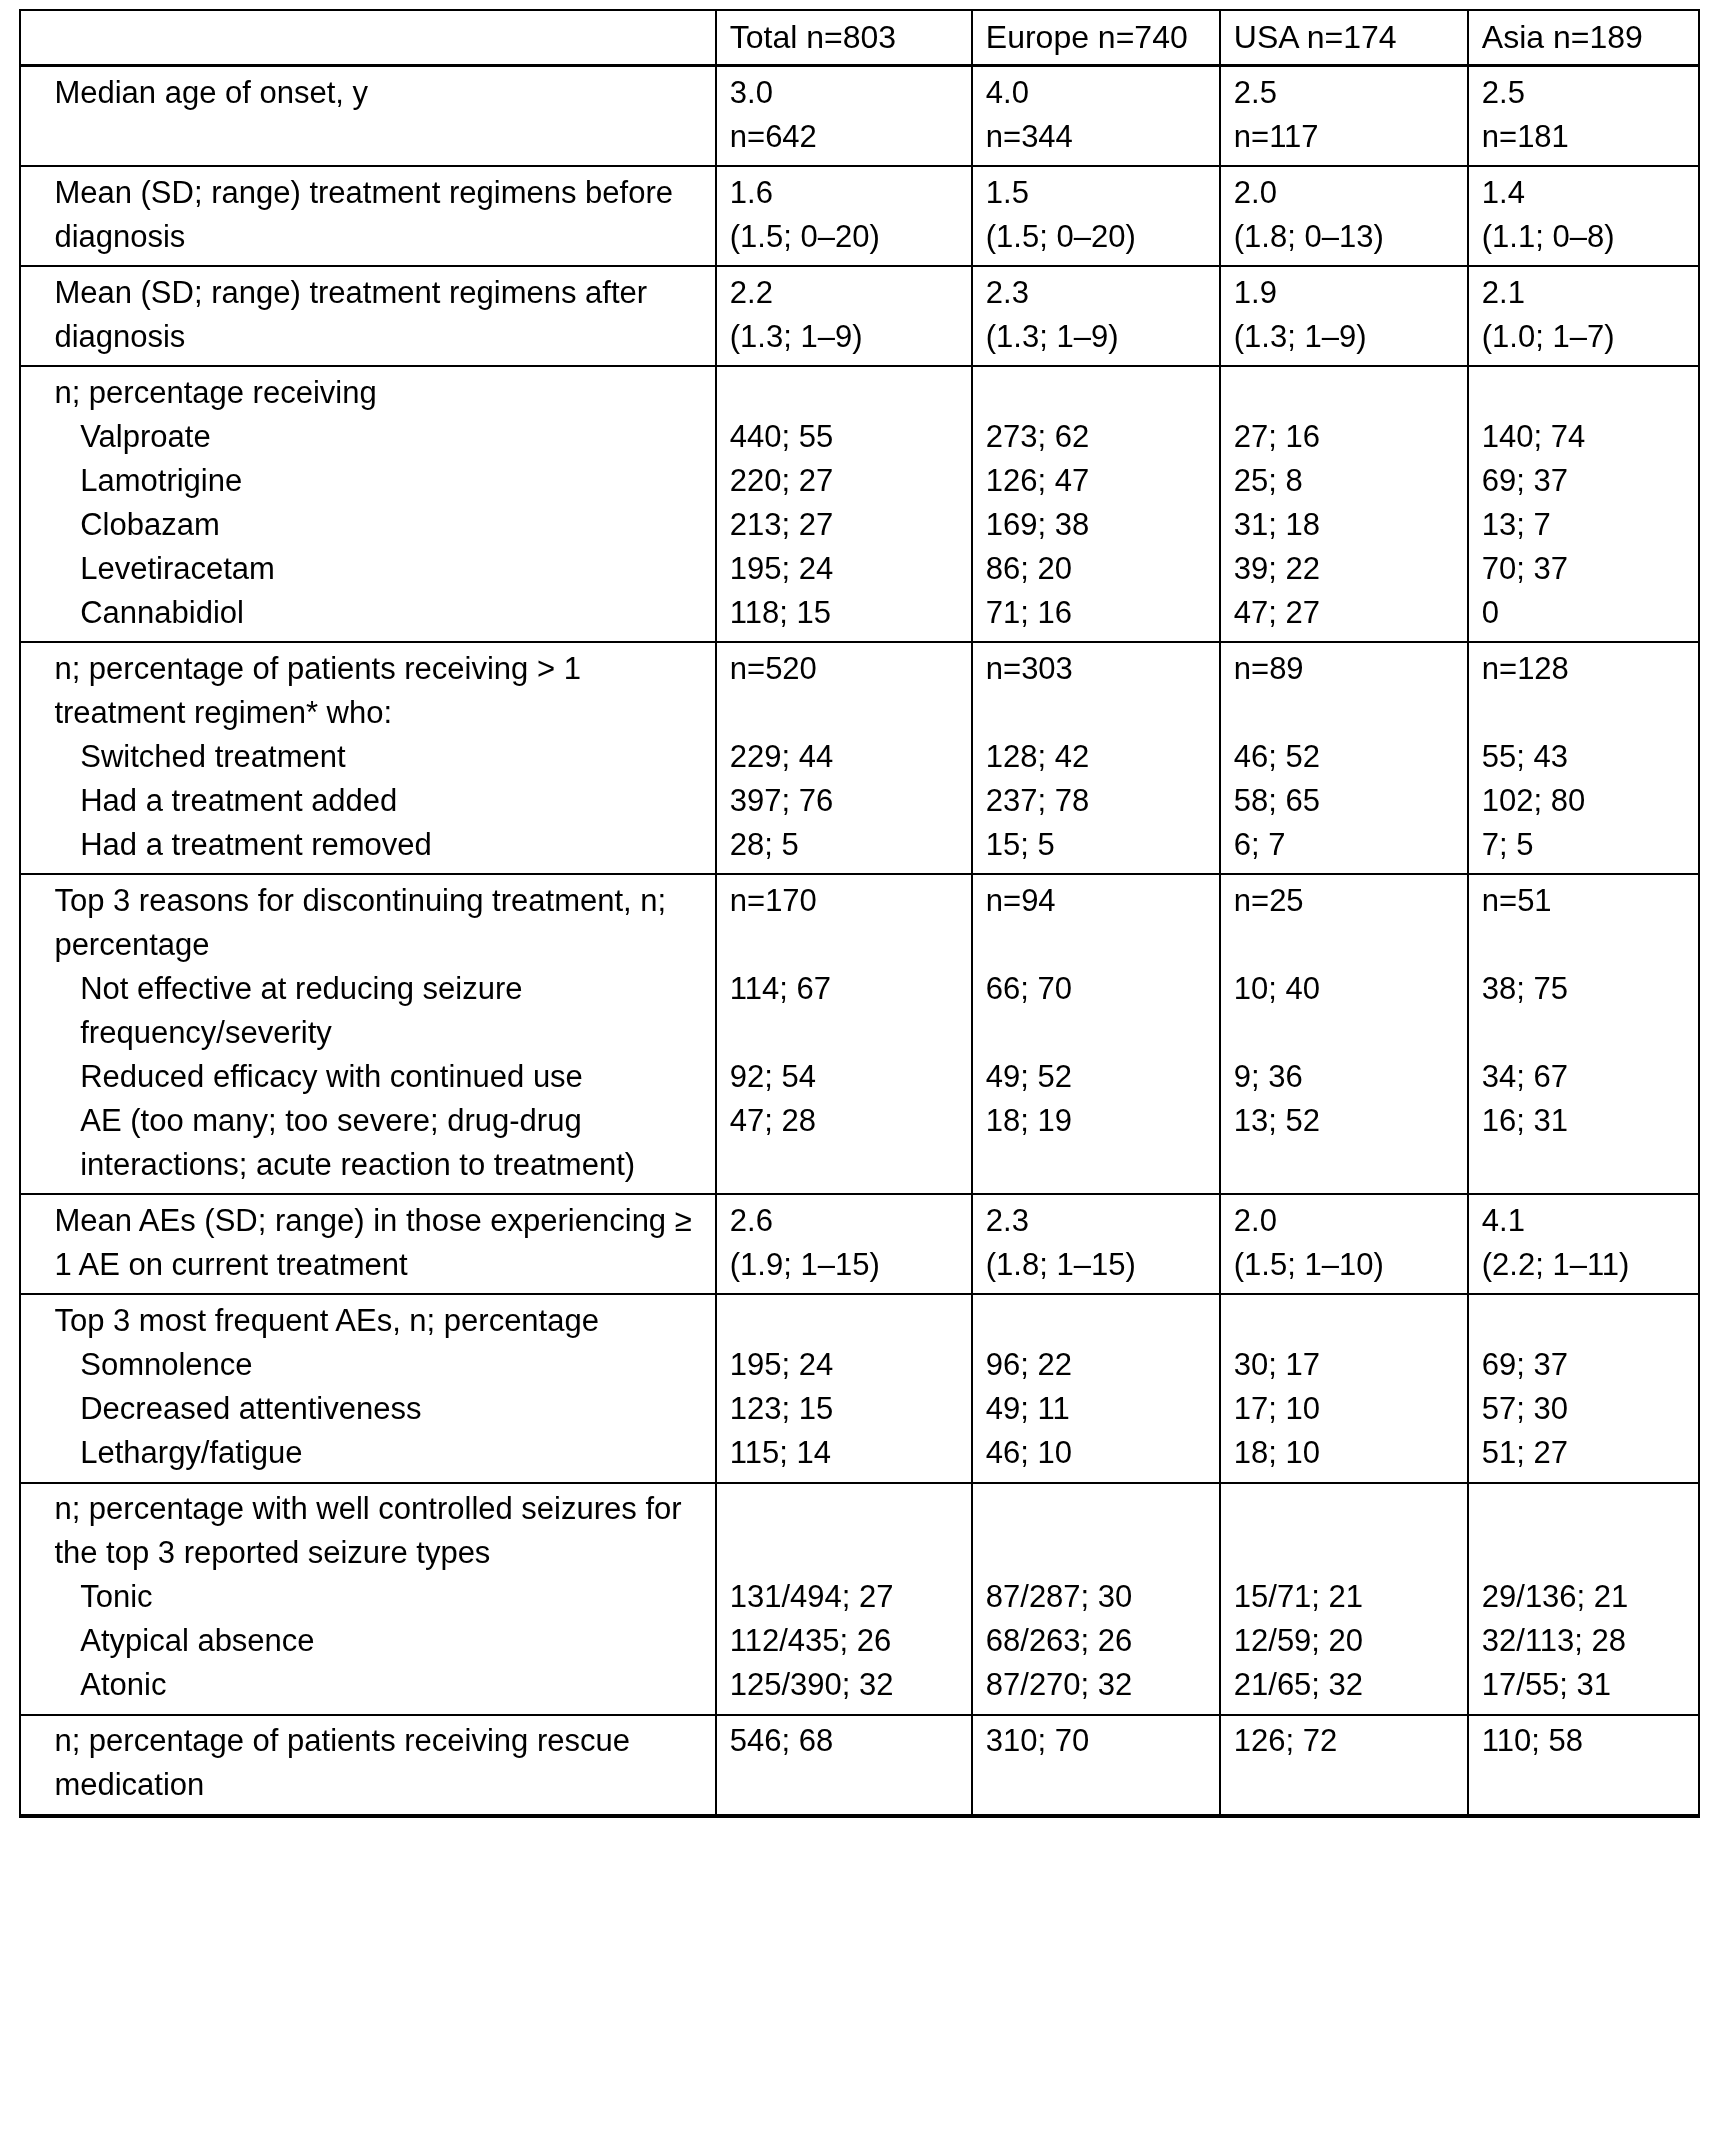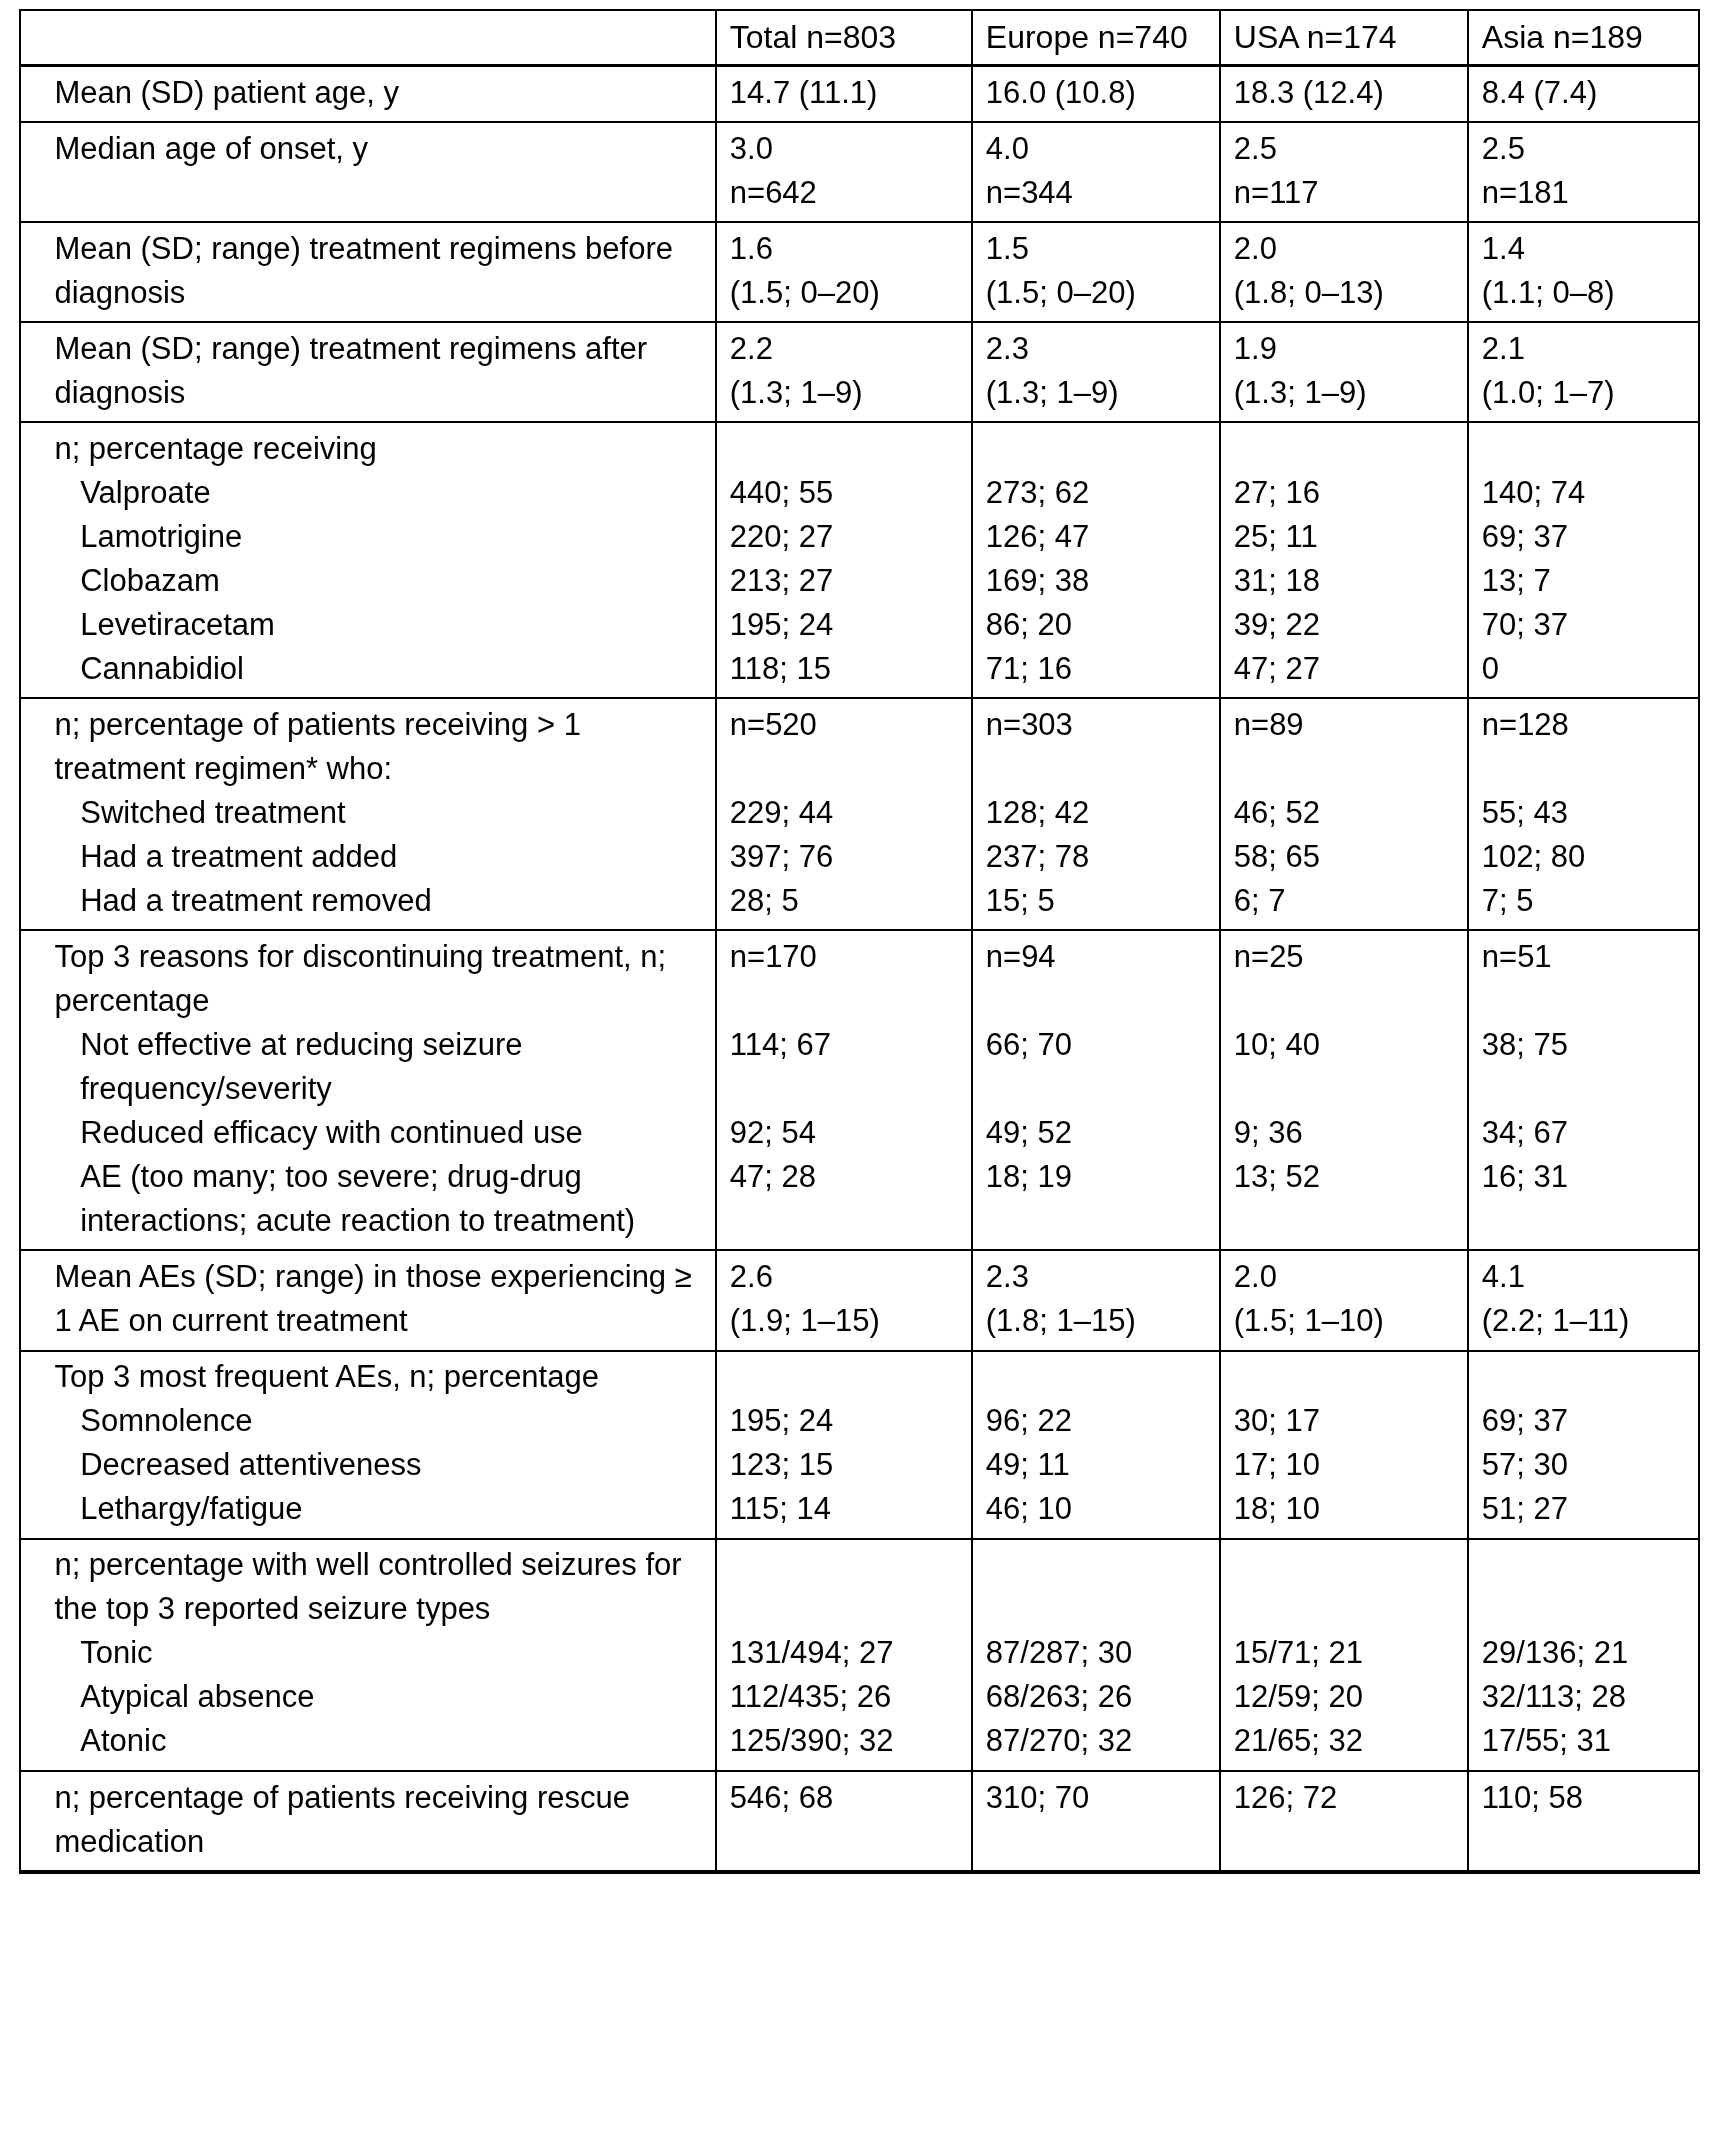--- a/index.html
+++ b/index.html
@@ -82,37 +82,20 @@
         <th></th>
         <th>Total n=803</th>
         <th>Europe n=740</th>
         <th>USA n=174</th>
         <th>Asia n=189</th>
       </tr>
     </thead>
     <tbody id="tbody">
         <tr>
           <td class="label-cell">
-            <div class="line">Mean (SD) patient age, y</div>
-          </td>
-          <td>
-            <div class="line">14.7 (11.1)</div>
-          </td>
-          <td>
-            <div class="line">16.0 (10.8)</div>
-          </td>
-          <td>
-            <div class="line">18.3 (12.4)</div>
-          </td>
-          <td>
-            <div class="line">8.4 (7.4)</div>
-          </td>
-        </tr>
-        <tr>
-          <td class="label-cell">
             <div class="line">Median age of onset, y</div>
           </td>
           <td>
             <div class="line">3.0</div>
             <div class="line">n=642</div>
           </td>
           <td>
             <div class="line">4.0</div>
             <div class="line">n=344</div>
           </td>
@@ -190,21 +173,21 @@
             <div class="line"></div>
             <div class="line">273; 62</div>
             <div class="line">126; 47</div>
             <div class="line">169; 38</div>
             <div class="line">86; 20</div>
             <div class="line">71; 16</div>
           </td>
           <td>
             <div class="line"></div>
             <div class="line">27; 16</div>
-            <div class="line">25; 11</div>
+            <div class="line">25; 8</div>
             <div class="line">31; 18</div>
             <div class="line">39; 22</div>
             <div class="line">47; 27</div>
           </td>
           <td>
             <div class="line"></div>
             <div class="line">140; 74</div>
             <div class="line">69; 37</div>
             <div class="line">13; 7</div>
             <div class="line">70; 37</div>

